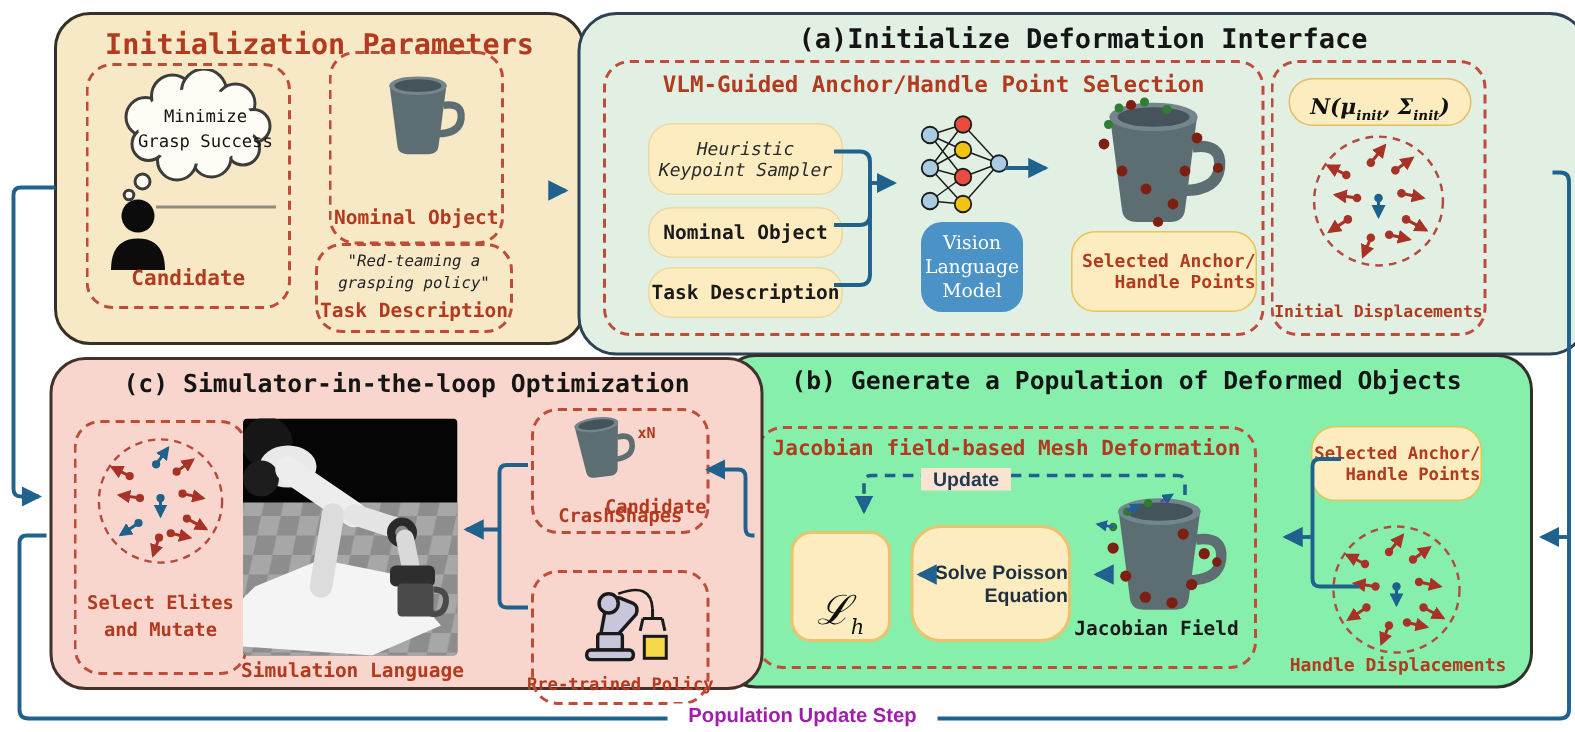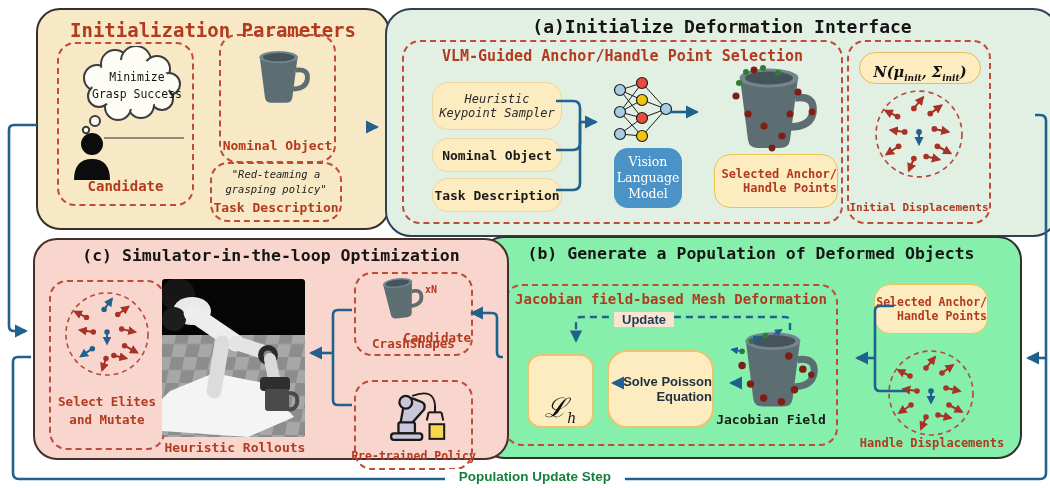--- a/index.html
+++ b/index.html
@@ -349,21 +349,21 @@
       <line x1="30" y1="34" x2="74" y2="64" stroke="#ededed" stroke-width="17" stroke-linecap="round"></line>
       <line x1="60" y1="64" x2="52" y2="112" stroke="#dcdcdc" stroke-width="15" stroke-linecap="round"></line>
       <line x1="74" y1="64" x2="105" y2="74" stroke="#e4e4e4" stroke-width="14" stroke-linecap="round"></line>
       <circle cx="106" cy="76" r="10" fill="#2a2a2a"></circle>
         <circle cx="106" cy="76" r="4.5" fill="#8a8a8a"></circle>
       <line x1="108" y1="80" x2="112" y2="100" stroke="#d9d9d9" stroke-width="12" stroke-linecap="round"></line>
       <rect x="98" y="98" width="30" height="14" rx="4" fill="#2e2e2e"></rect>
       <rect x="103" y="110" width="24" height="22" rx="3" fill="#4a4a4a"></rect>
       <path d="M127,114 Q137,114 135,124 Q133,132 125,130" fill="none" stroke="#4a4a4a" stroke-width="4"></path>
     </svg>
-    <div class="ctr redlbl" style="left:100px;top:200px;width:200px;font-size:13px;">Heuristic Rollouts</div>
+    <div class="ctr redlbl" style="left:100px;top:200px;width:200px;font-size:13px;">Simulation Language</div>
 
     <div class="dashed" style="left:319px;top:32px;width:115px;height:80px;">
       <svg class="abs" style="left:14px;top:2px;transform:rotate(-7deg);" width="58" height="46" viewBox="0 0 100 92">
         <use href="#mugsym"></use>
       </svg>
       <div class="redlbl abs" style="left:69px;top:10px;font-size:10px;">xN</div>
       <div class="ctr redlbl" style="left:0;top:56px;width:100%;font-size:12.5px;text-align:right;">Candidate</div>
       <div class="ctr redlbl" style="left:0;top:62px;width:100%;font-size:12.5px;">CrashShapes</div>
     </div>
 
@@ -416,15 +416,15 @@
       <path d="M894,306 L880,306 Q875,306 875,311 L875,386 Q875,391 880,391 L906,391"></path>
       <path d="M875,358 L857,358" marker-end="url(#arrB)"></path>
 
       <path d="M352,310 L338,310 Q333,310 333,315 L333,400 Q333,405 338,405 L352,405"></path>
       <path d="M333,353 L311,353" marker-end="url(#arrB)"></path>
 
       <path d="M790,330 L790,322 Q790,317 785,317 L581,317 Q576,317 576,322 L576,341" marker-end="url(#arrB)" stroke-dasharray="7 5" stroke-width="2.4"></path>
     </g>
   </svg>
 
-  <div class="masklbl" style="left:445px;top:469px;width:180px;font-size:13.5px;background:#ffffff;color:#15803d;">Population Update Step</div>
+  <div class="masklbl" style="left:445px;top:469px;width:180px;font-size:13.5px;background:#ffffff;color:#a21caf;">Population Update Step</div>
 
 </div>
 
 </body></html>

